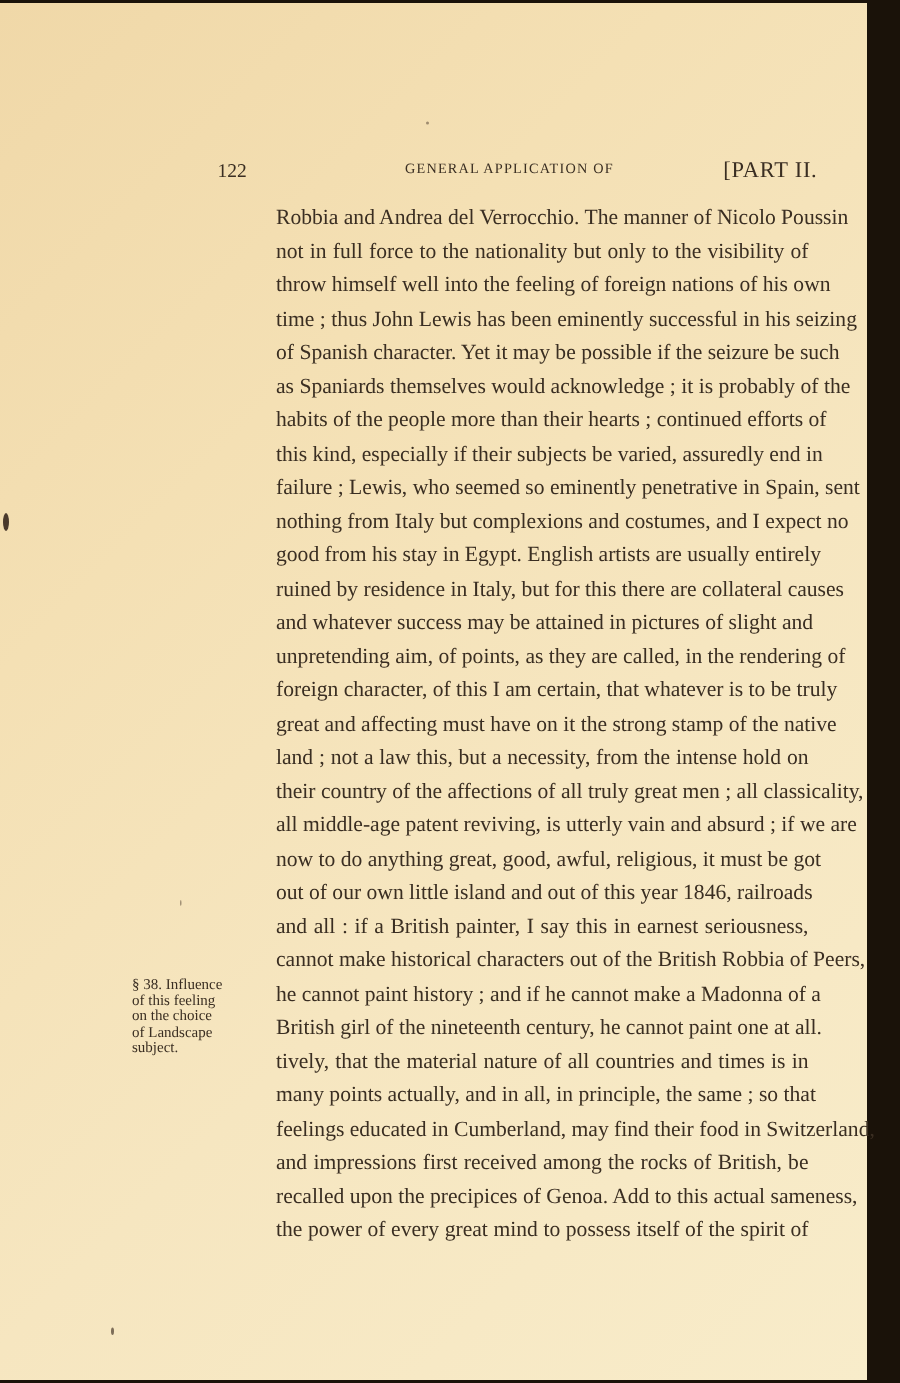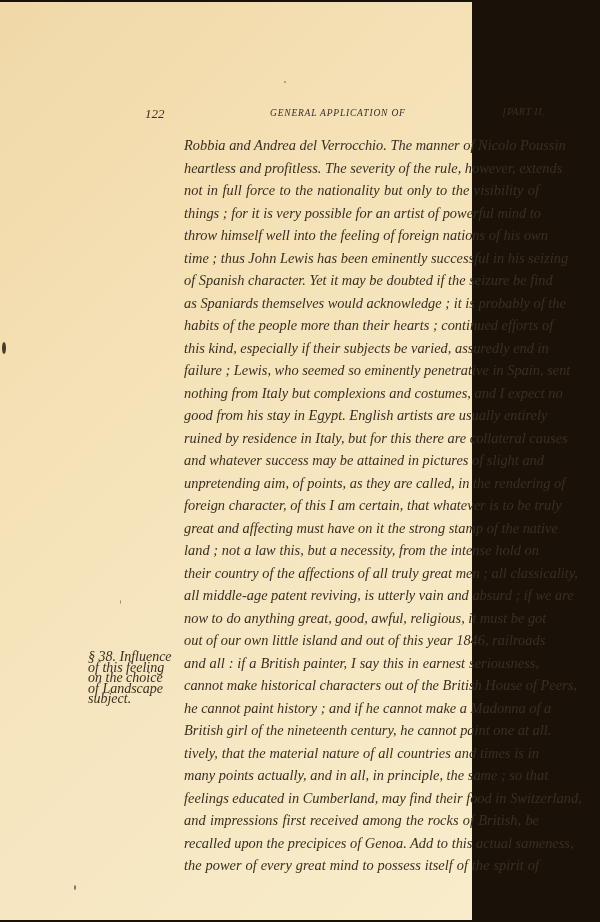--- a/index.html
+++ b/index.html
@@ -10,26 +10,25 @@
       width: 600px;
       height: 922px;
       background: #1a1209;
       position: relative;
       overflow: hidden;
     }
     .page {
       position: absolute;
       left: 0;
       top: 2px;
-      width: 472px;
+      width: 578px;
       height: 918px;
       background: linear-gradient(135deg, #f0d8a8 0%, #f4e0b4 30%, #f6e6c0 60%, #f8ecca 100%);
       font-family: "Liberation Serif", "DejaVu Serif", serif;
       color: #3a2e22;
-      font-style: italic;
     }
     .running-head {
       position: absolute;
       top: 104px;
       left: 145px;
       width: 400px;
       height: 20px;
       font-size: 12px;
     }
     .page-number {
@@ -44,21 +43,21 @@
       top: 2px;
       font-size: 9.5px;
       letter-spacing: 0.8px;
       font-variant: small-caps;
       text-transform: uppercase;
     }
     .part-label {
       position: absolute;
       right: 0;
       top: 0;
-      font-size: 10px;
+      font-size: 15px;
       letter-spacing: 0.5px;
       text-transform: uppercase;
     }
     .body-text {
       position: absolute;
       left: 158px;
       top: 132px;
       width: 381px;
     }
     .line {
@@ -75,21 +74,21 @@
       text-align-last: left;
     }
     .line.indent {
       text-indent: 13px;
     }
     .sidenote {
       position: absolute;
       left: 88px;
       top: 650px;
       width: 70px;
-      font-size: 14px;
+      font-size: 10px;
       line-height: 10.5px;
       color: #3a2e22;
     }
     .sidenote span {
       display: block;
       white-space: nowrap;
     }
     .speck {
       position: absolute;
       background: #4a3a2c;
@@ -102,44 +101,42 @@
 <div class="page">
 
   <div class="running-head">
     <span class="page-number">122</span>
     <span class="running-title">General Application of</span>
     <span class="part-label">[Part II.</span>
   </div>
 
   <div class="body-text">
     <span class="line">Robbia and Andrea del Verrocchio.  The manner of Nicolo Poussin</span>
-    <span class="line">heartless and profitless.  The severity of the rule, however, extends</span>
     <span class="line">not in full force to the nationality but only to the visibility of</span>
-    <span class="line">things ; for it is very possible for an artist of powerful mind to</span>
     <span class="line">throw himself well into the feeling of foreign nations of his own</span>
     <span class="line">time ; thus John Lewis has been eminently successful in his seizing</span>
-    <span class="line">of Spanish character.  Yet it may be doubted if the seizure be find</span>
+    <span class="line">of Spanish character.  Yet it may be possible if the seizure be such</span>
     <span class="line">as Spaniards themselves would acknowledge ; it is probably of the</span>
     <span class="line">habits of the people more than their hearts ; continued efforts of</span>
     <span class="line">this kind, especially if their subjects be varied, assuredly end in</span>
     <span class="line">failure ; Lewis, who seemed so eminently penetrative in Spain, sent</span>
     <span class="line">nothing from Italy but complexions and costumes, and I expect no</span>
     <span class="line">good from his stay in Egypt.  English artists are usually entirely</span>
     <span class="line">ruined by residence in Italy, but for this there are collateral causes</span>
     <span class="line">and whatever success may be attained in pictures of slight and</span>
     <span class="line">unpretending aim, of points, as they are called, in the rendering of</span>
     <span class="line">foreign character, of this I am certain, that whatever is to be truly</span>
     <span class="line">great and affecting must have on it the strong stamp of the native</span>
     <span class="line">land ; not a law this, but a necessity, from the intense hold on</span>
     <span class="line">their country of the affections of all truly great men ; all classicality,</span>
     <span class="line">all middle-age patent reviving, is utterly vain and absurd ; if we are</span>
     <span class="line">now to do anything great, good, awful, religious, it must be got</span>
     <span class="line">out of our own little island and out of this year 1846, railroads</span>
     <span class="line">and all : if a British painter, I say this in earnest seriousness,</span>
-    <span class="line">cannot make historical characters out of the British House of Peers,</span>
+    <span class="line">cannot make historical characters out of the British Robbia of Peers,</span>
     <span class="line">he cannot paint history ; and if he cannot make a Madonna of a</span>
     <span class="line last">British girl of the nineteenth century, he cannot paint one at all.</span>
     <span class="line">tively, that the material nature of all countries and times is in</span>
     <span class="line">many points actually, and in all, in principle, the same ; so that</span>
     <span class="line">feelings educated in Cumberland, may find their food in Switzerland,</span>
     <span class="line">and impressions first received among the rocks of British, be</span>
     <span class="line">recalled upon the precipices of Genoa.  Add to this actual sameness,</span>
     <span class="line">the power of every great mind to possess itself of the spirit of</span>
 
   </div>

